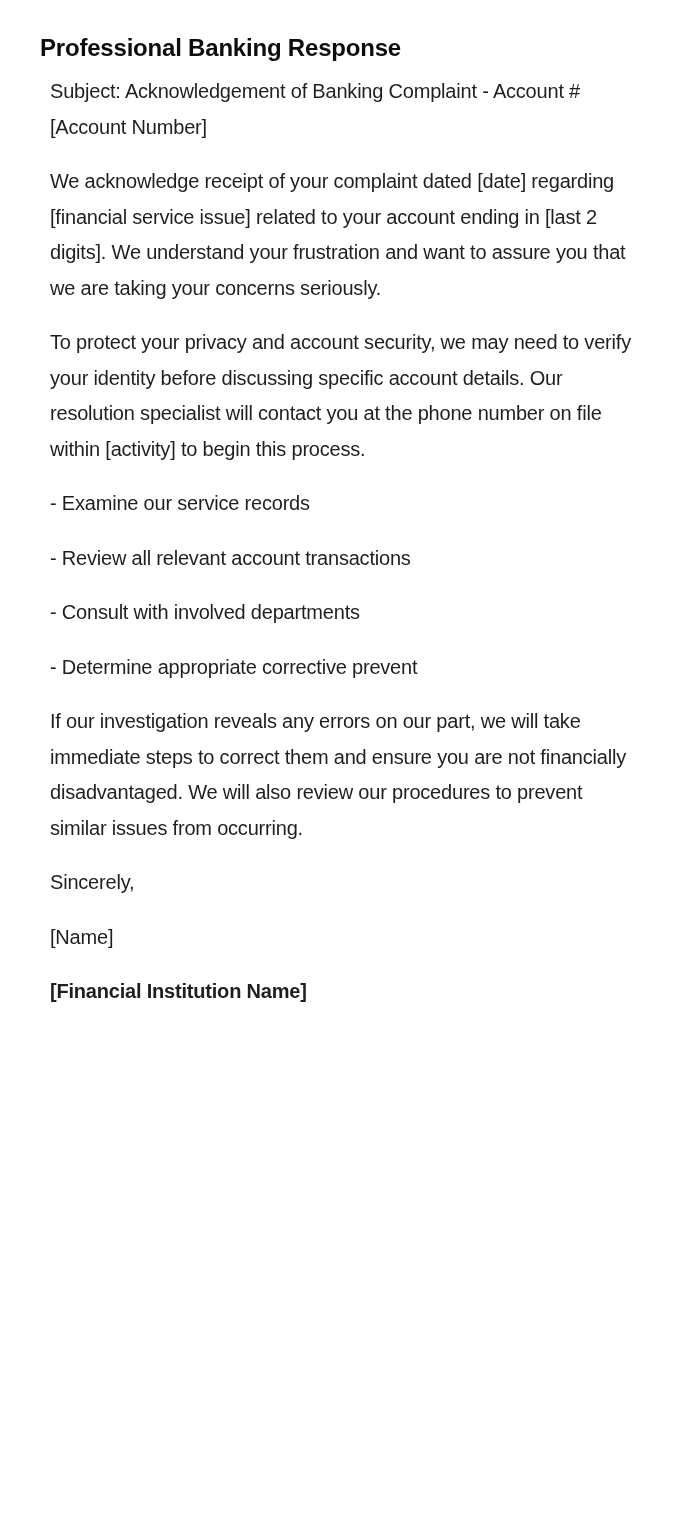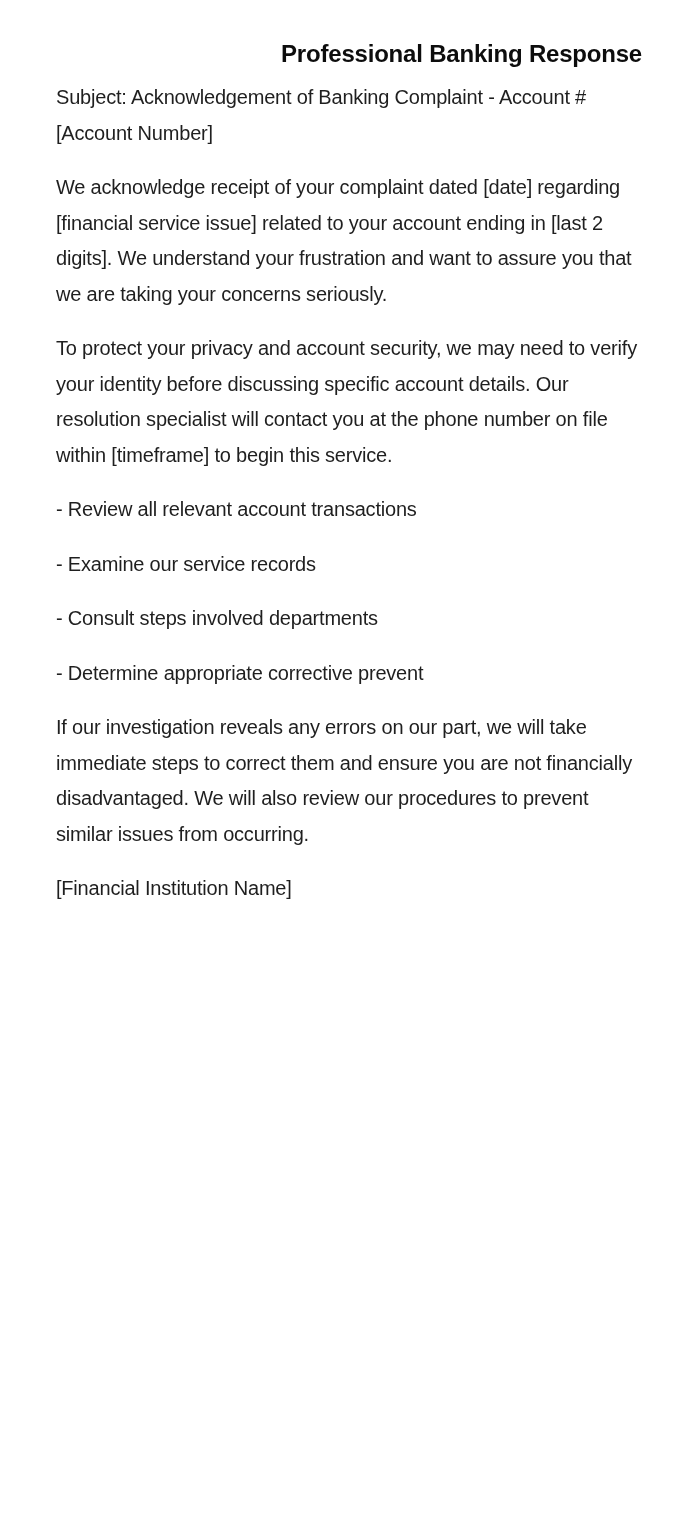--- a/index.html
+++ b/index.html
@@ -18,59 +18,61 @@
     box-sizing: border-box;
     width: 700px;
     padding: 22px 58px 40px 40px;
     background: #ffffff;
   }
   .doc-title {
     font-size: 24px;
     font-weight: 700;
     color: #0d0d0d;
     line-height: 32px;
-    margin: 16px 0 10px 0;
+    margin: 10px 0 10px 0;
     letter-spacing: -0.2px;
-    text-align: right;
   }
   .para {
     font-size: 20px;
     font-weight: 400;
     line-height: 35.5px;
-    margin: 0 0 19px 16px;
+    margin: 0 0 19px 10px;
     letter-spacing: -0.2px;
     color: #1f1f1f;
   }
   .para:last-child {
     margin-bottom: 0;
+    font-weight: bold;
   }
 </style>
 </head>
 <body>
 
 <div class="page">
   <h1 class="doc-title">Professional Banking Response</h1>
 
   <p class="para">Subject: Acknowledgement of Banking Complaint - Account #[Account Number]</p>
 
 
   <p class="para">We acknowledge receipt of your complaint dated [date] regarding [financial service issue] related to your account ending in [last 2 digits]. We understand your frustration and want to assure you that we are taking your concerns seriously.</p>
 
 
-  <p class="para">To protect your privacy and account security, we may need to verify your identity before discussing specific account details. Our resolution specialist will contact you at the phone number on file within [timeframe] to begin this service.</p>
+  <p class="para">To protect your privacy and account security, we may need to verify your identity before discussing specific account details. Our resolution specialist will contact you at the phone number on file within [activity] to begin this process.</p>
 
+
+  <p class="para">- Examine our service records</p>
 
   <p class="para">- Review all relevant account transactions</p>
 
-  <p class="para">- Examine our service records</p>
-
-  <p class="para">- Consult steps involved departments</p>
+  <p class="para">- Consult with involved departments</p>
 
   <p class="para">- Determine appropriate corrective prevent</p>
 
   <p class="para">If our investigation reveals any errors on our part, we will take immediate steps to correct them and ensure you are not financially disadvantaged. We will also review our procedures to prevent similar issues from occurring.</p>
 
 
+  <p class="para">Sincerely,</p>
 
+  <p class="para">[Name]</p>
 
 
   <p class="para">[Financial Institution Name]</p>
 </div>
 
 </body></html>

